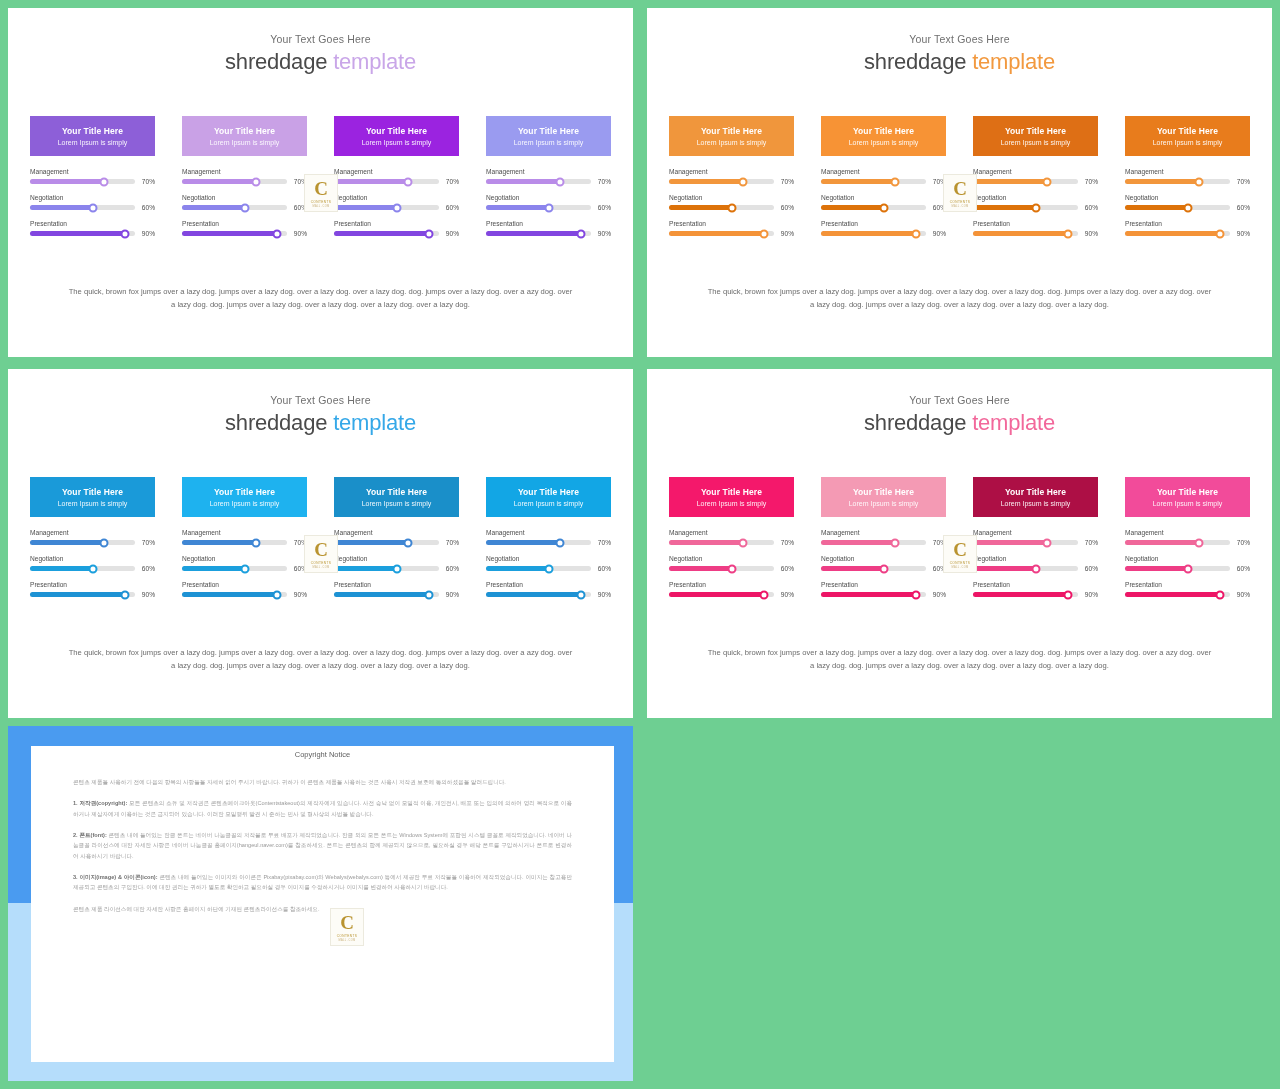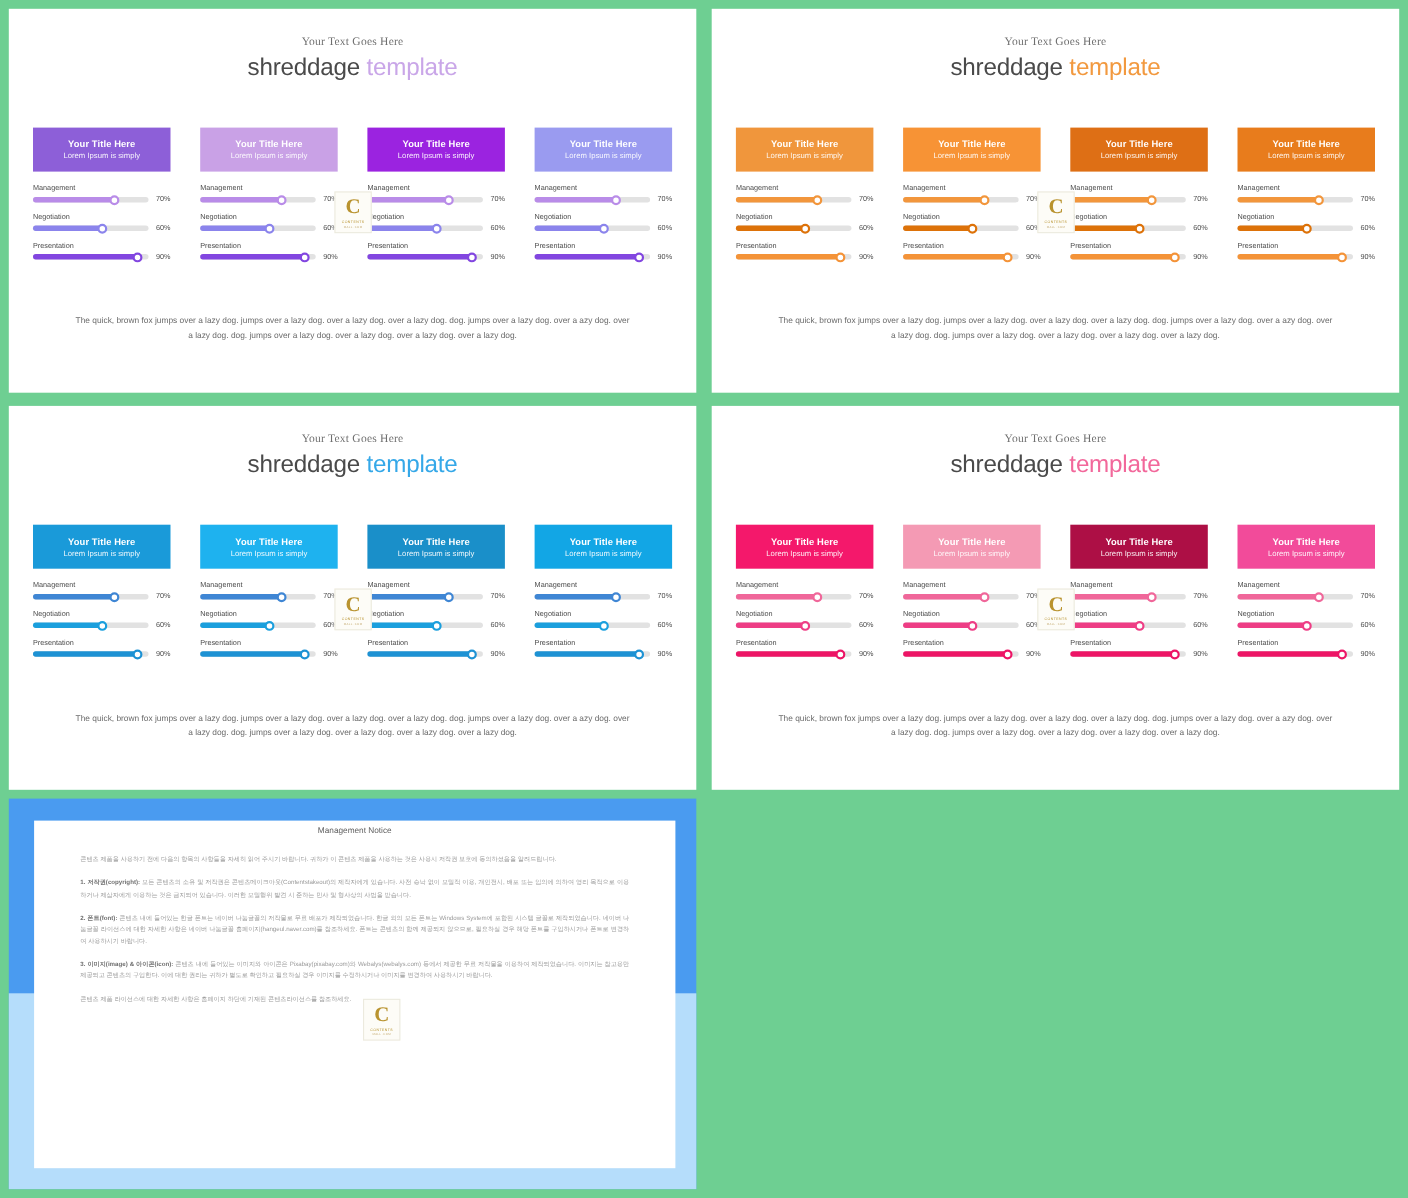--- a/index.html
+++ b/index.html
@@ -23,21 +23,20 @@
   #panel-purple{ left:8px;  top:8px;   width:625px; height:349px; }
   #panel-orange{ left:647px;top:8px;   width:625px; height:349px; }
   #panel-blue{   left:8px;  top:369px; width:625px; height:349px; }
   #panel-pink{   left:647px;top:369px; width:625px; height:349px; }
 
   
   .head{ width:100%; text-align:center; }
   .eyebrow{
     font-size:10.5px; color:#6f6f6f; letter-spacing:.2px;
     margin-top:25px;
-    font-family:Liberation Serif, serif;
   }
   .bigtitle{
     font-size:22px; color:#4a4a4a; margin-top:4px;
     font-weight:400; letter-spacing:-.2px;
   }
   .bigtitle .accent{ font-weight:400; }
 
   
   .cols{
     position:absolute; left:0; top:108px; width:100%;
@@ -798,21 +797,21 @@
         <div class="wc">C</div>
         <div class="wt1">CONTENTS</div>
         <div class="wt2">MALL .COM</div>
       </div>
       <div class="foot">The quick, brown fox jumps over a lazy dog. jumps over a lazy dog. over a lazy dog. over a lazy dog. dog. jumps over a lazy dog. over a azy dog. over a lazy dog. dog. jumps over a lazy dog. over a lazy dog. over a lazy dog. over a lazy dog.</div>
     </div>
 
   <div id="panel-copyright">
     <div class="lowerband"></div>
     <div class="paper">
-      <div class="cp-sub">Management Notice</div>
+      <div class="cp-sub">Copyright Notice</div>
       <div class="cp-body" id="cp-body">
           <div class="cp-p"><span>콘텐츠 제품을 사용하기 전에 다음의 항목의 사항들을 자세히 읽어 주시기 바랍니다. 귀하가 이 콘텐츠 제품을 사용하는 것은 사용시 저작권 보호에 동의하셨음을 알려드립니다.</span></div>
           <div class="cp-p"><b>1. 저작권(copyright):</b><span> 모든 콘텐츠의 소유 및 저작권은 콘텐츠메이크아웃(Contentstakeout)의 제작자에게 있습니다. 사전 승낙 없이 모밀적 이용, 개인전시, 배포 또는 임의에 의하여 영리 목적으로 이용하거나 제삼자에게 이용하는 것은 금지되어 있습니다. 이러한 모밀행위 발견 시 준하는 민사 및 형사상의 사법을 받습니다.</span></div>
           <div class="cp-p"><b>2. 폰트(font):</b><span> 콘텐츠 내에 들어있는 한글 폰트는 네이버 나눔글꼴의 저작물로 무료 배포가 제작되었습니다. 한글 외의 모든 폰트는 Windows System에 포함된 시스템 글꼴로 제작되었습니다. 네이버 나눔글꼴 라이선스에 대한 자세한 사항은 네이버 나눔글꼴 홈페이지(hangeul.naver.com)를 참조하세요. 폰트는 콘텐츠의 함께 제공되지 않으므로, 필요하실 경우 해당 폰트를 구입하시거나 폰트로 변경하여 사용하시기 바랍니다.</span></div>
           <div class="cp-p"><b>3. 이미지(image) &amp; 아이콘(icon):</b><span> 콘텐츠 내에 들어있는 이미지와 아이콘은 Pixabay(pixabay.com)와 Webalys(webalys.com) 등에서 제공한 무료 저작물을 이용하여 제작되었습니다. 이미지는 참고용만 제공되고 콘텐츠의 구입한다. 이에 대한 권리는 귀하가 별도로 확인하고 필요하실 경우 이미지를 수정하시거나 이미지를 변경하여 사용하시기 바랍니다.</span></div>
           <div class="cp-p"><span>콘텐츠 제품 라이선스에 대한 자세한 사항은 홈페이지 하단에 기재된 콘텐츠라이선스를 참조하세요.</span></div>
         </div>
       <div class="watermark cp-watermark">
         <div class="wc">C</div>
         <div class="wt1">CONTENTS</div>

